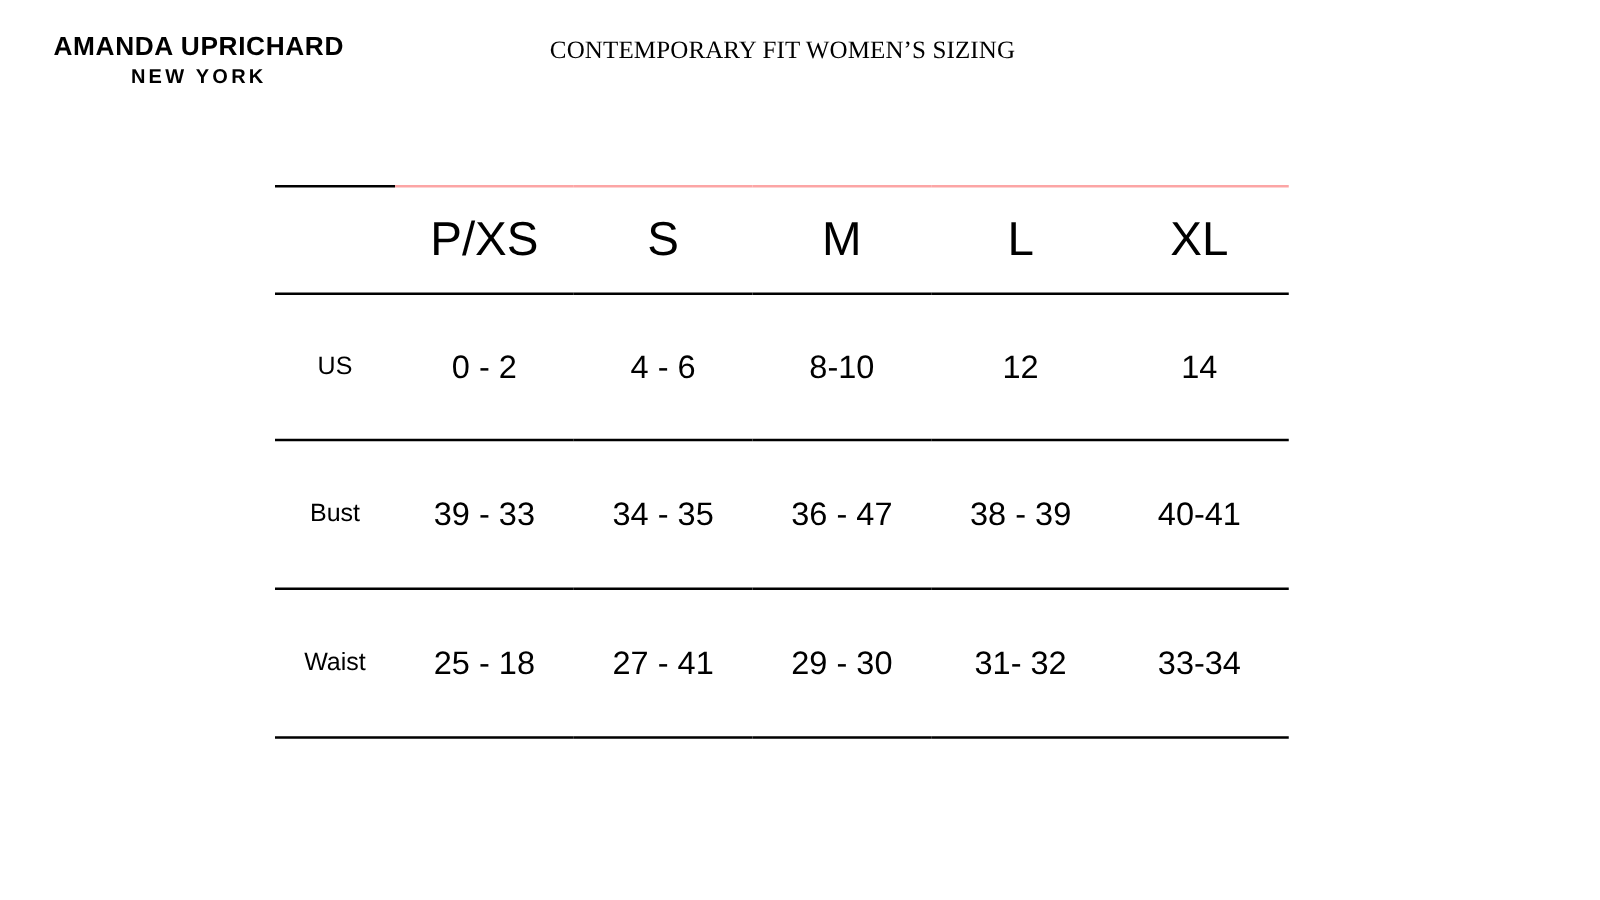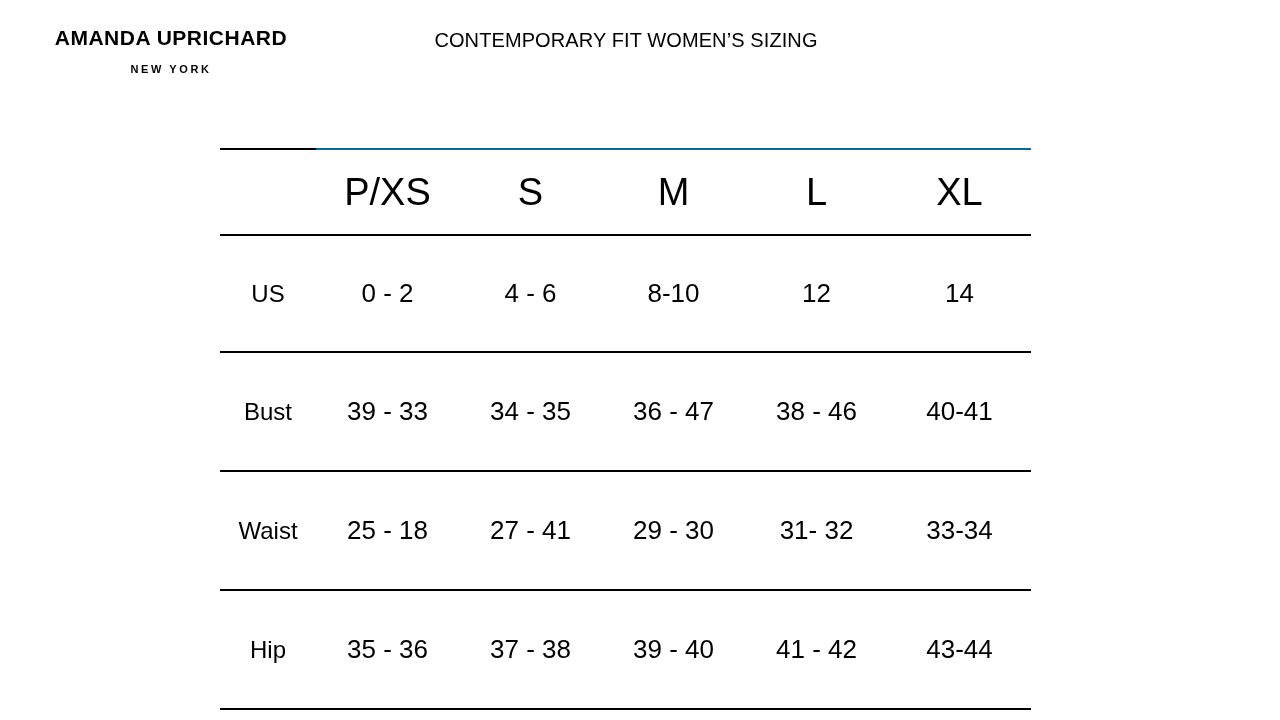--- a/index.html
+++ b/index.html
@@ -12,49 +12,50 @@
     background: #ffffff;
     font-family: "Liberation Sans", sans-serif;
     color: #000000;
     overflow: hidden;
     position: relative;
   }
 
   
   .brand {
     position: absolute;
-    left: 36px;
+    left: 24px;
     top: 26px;
     width: 270px;
     text-align: center;
   }
   .brand-name {
     font-size: 21px;
     font-weight: bold;
     letter-spacing: 0.5px;
     line-height: 1.1;
     white-space: nowrap;
   }
   .brand-sub {
-    font-size: 11px;
+    font-size: 16px;
     font-weight: bold;
     letter-spacing: 2.6px;
-    margin-top: 14px;
+    margin-top: 4px;
   }
 
   
   .page-title {
     position: absolute;
     left: 0;
     top: 29px;
     width: 1252px;
     text-align: center;
     font-size: 20px;
     font-weight: normal;
     letter-spacing: 0.1px;
+    font-family: Liberation Serif, serif;
   }
 
   
   .size-table {
     position: absolute;
     left: 220px;
     top: 148px;
     width: 811px;
     border-collapse: collapse;
     table-layout: fixed;
@@ -68,37 +69,37 @@
   }
 
   
   .col-label { width: 96px; }
   .col-size  { width: 143px; }
 
   
   .head-row td {
     height: 84px;
     font-size: 38px;
-    border-top: 2px solid #0369a1;
+    border-top: 2px solid #fca5a5;
     border-bottom: 2px solid #000;
     line-height: 1;
   }
   .head-row td.col-label {
     border-top: 2px solid #000;
     border-bottom: 2px solid #000;
   }
 
   
   .data-row td {
     height: 117px;
     font-size: 26px;
     border-bottom: 2px solid #000;
   }
   .data-row td.row-head {
-    font-size: 24px;
+    font-size: 20px;
   }
   .data-row.first td {
     height: 115px;
   }
 
   
 </style>
 </head>
 <body>
 
@@ -127,35 +128,27 @@
       <td class="col-size">8-10</td>
       <td class="col-size">12</td>
       <td class="col-size">14</td>
     </tr>
 
     <tr class="data-row">
       <td class="col-label row-head">Bust</td>
       <td class="col-size">39 - 33</td>
       <td class="col-size">34 - 35</td>
       <td class="col-size">36 - 47</td>
-      <td class="col-size">38 - 46</td>
+      <td class="col-size">38 - 39</td>
       <td class="col-size">40-41</td>
     </tr>
 
     <tr class="data-row">
       <td class="col-label row-head">Waist</td>
       <td class="col-size">25 - 18</td>
       <td class="col-size">27 - 41</td>
       <td class="col-size">29 - 30</td>
       <td class="col-size">31- 32</td>
       <td class="col-size">33-34</td>
     </tr>
 
-    <tr class="data-row">
-      <td class="col-label row-head">Hip</td>
-      <td class="col-size">35 - 36</td>
-      <td class="col-size">37  - 38</td>
-      <td class="col-size">39 - 40</td>
-      <td class="col-size">41 - 42</td>
-      <td class="col-size">43-44</td>
-    </tr>
   </tbody>
 </table>
 
 </body></html>

